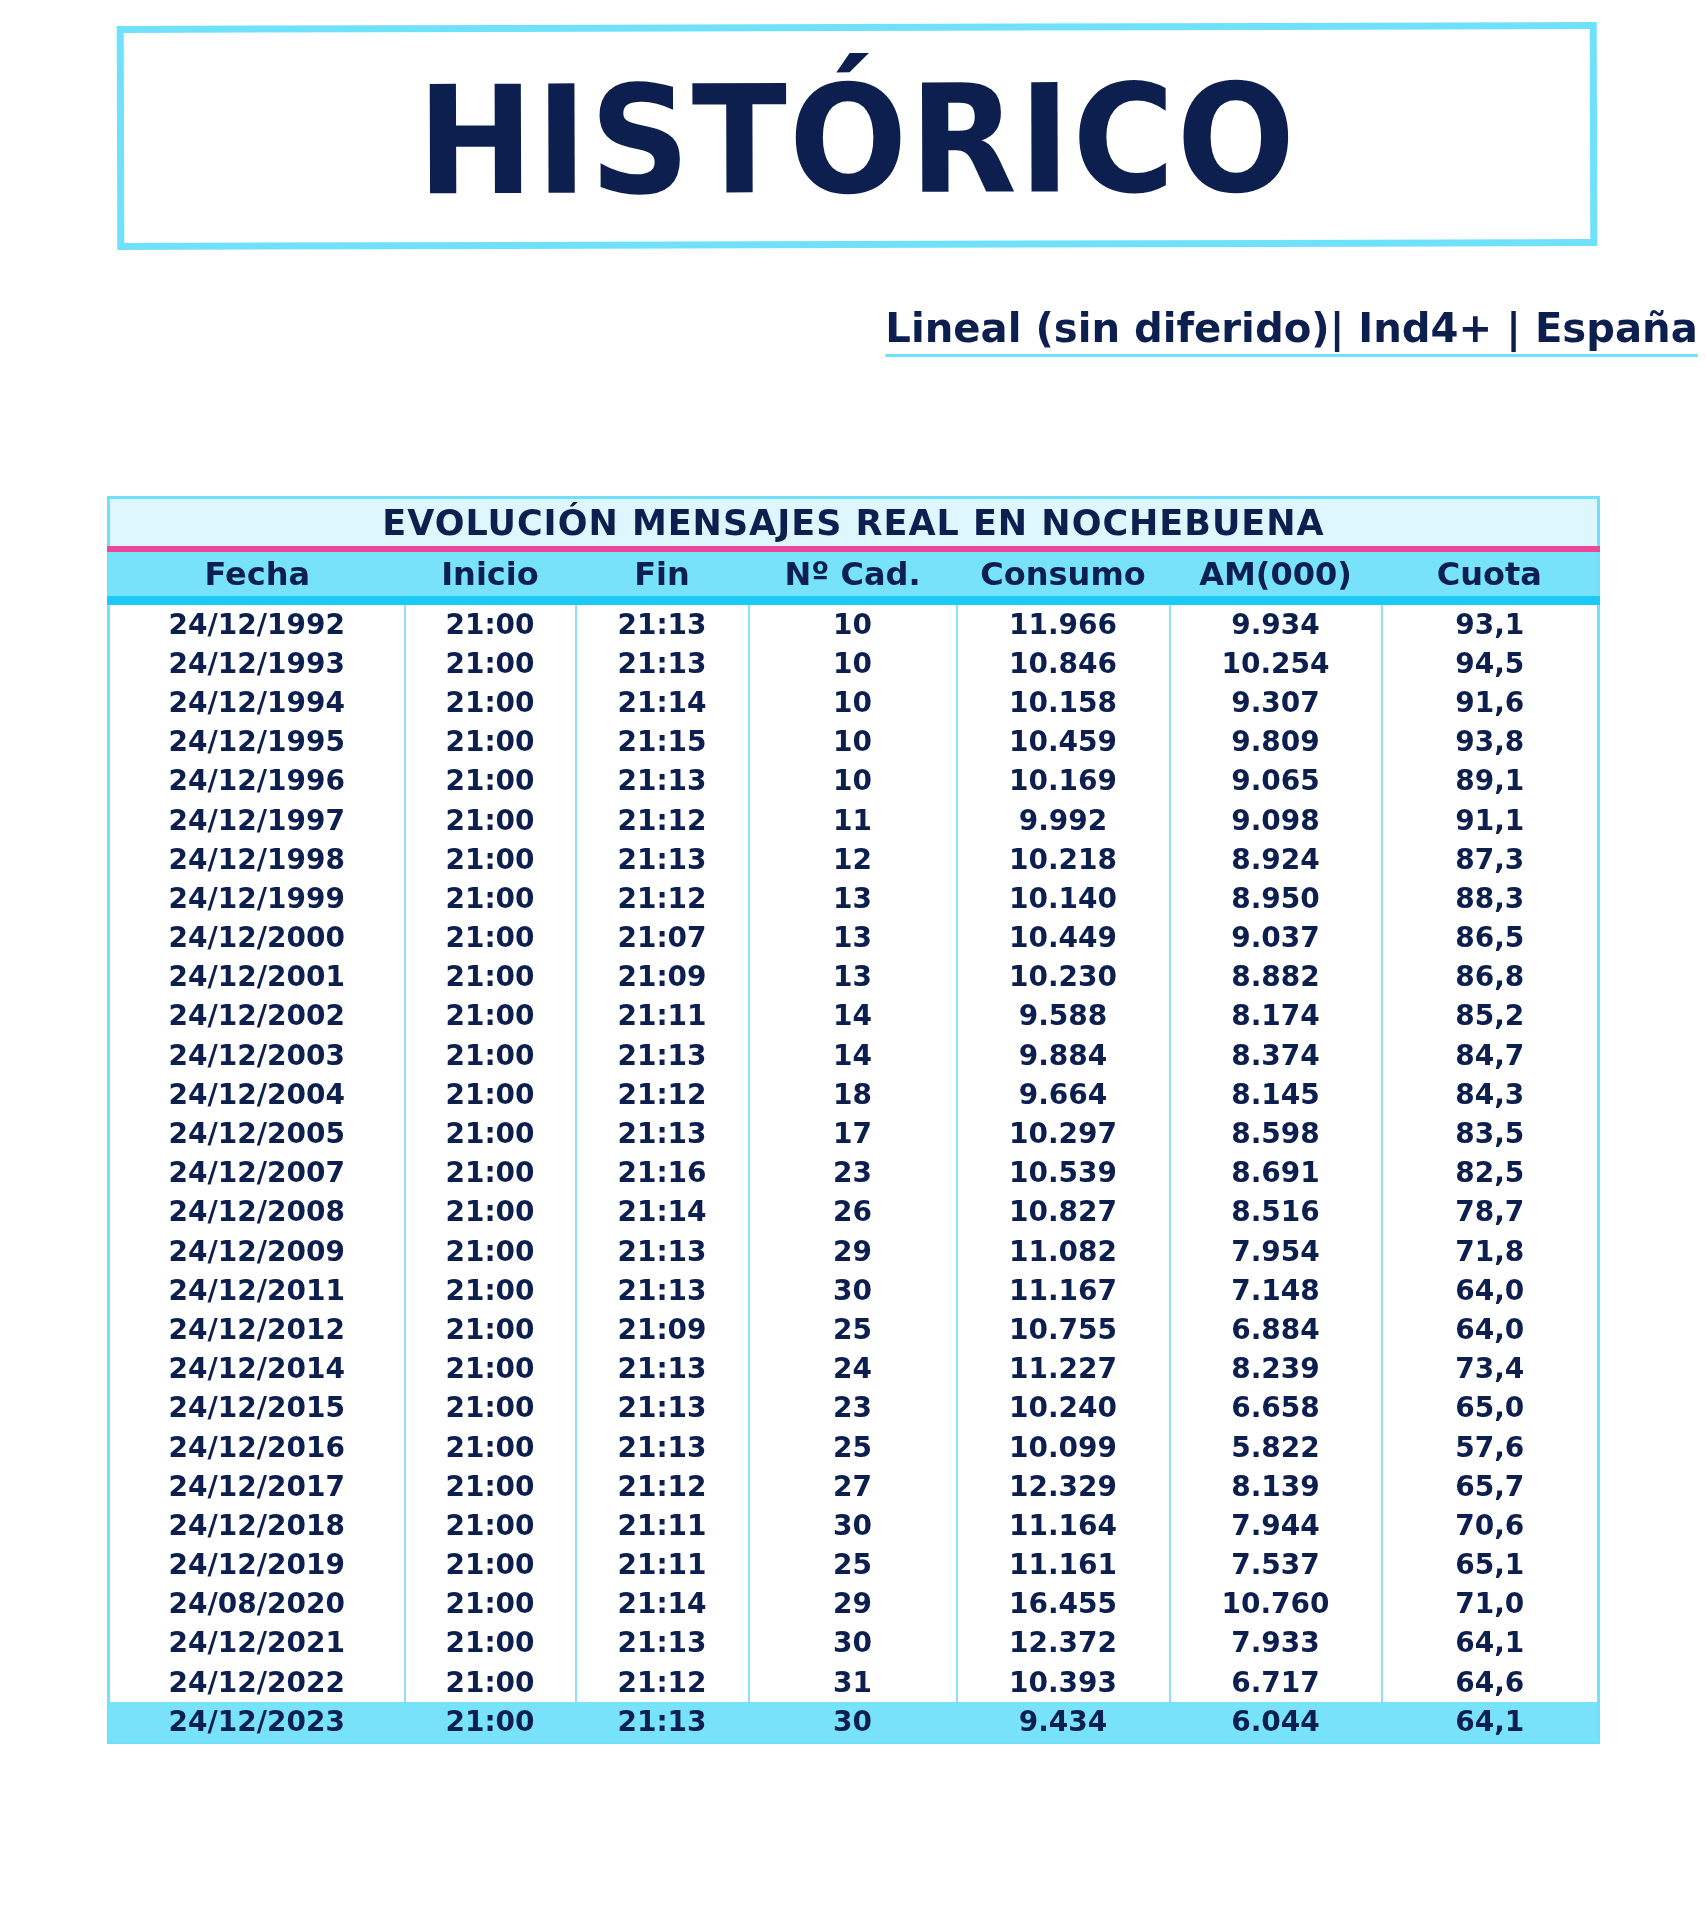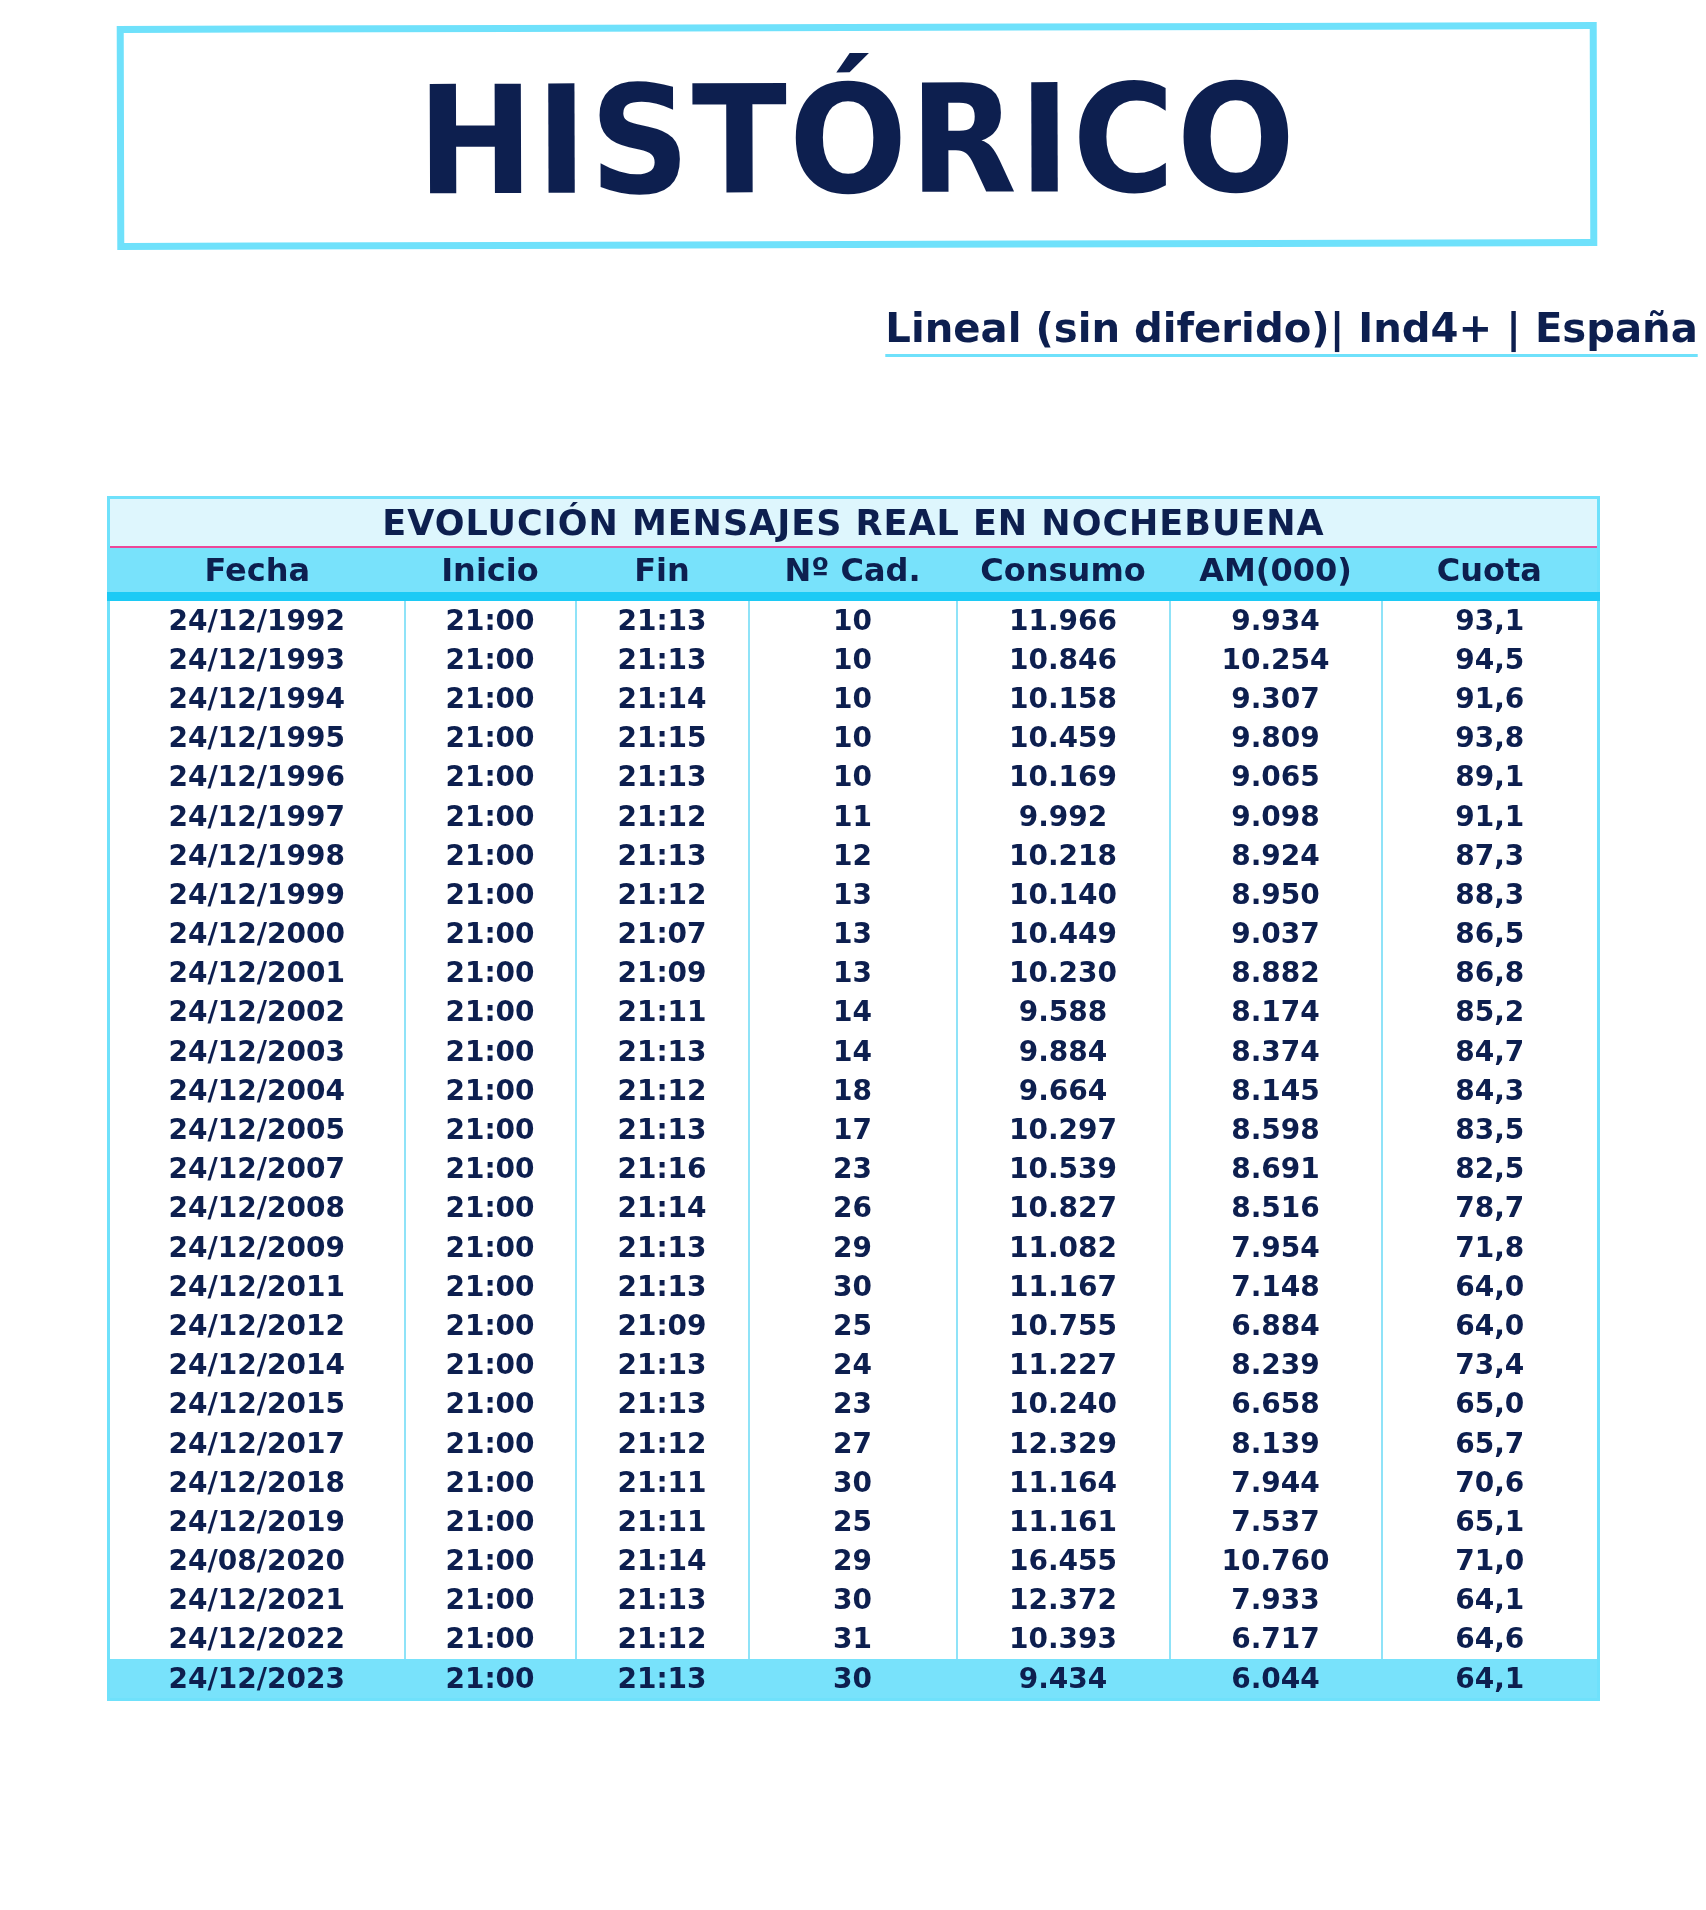--- a/index.html
+++ b/index.html
@@ -32,21 +32,21 @@
     table {
       border-collapse: collapse; width: 100%; table-layout: fixed;
       border: 3px solid #6fe1fb;
     }
     th, td {
       text-align: center; font-weight: bold; color: #0d1f4f; padding: 0;
       white-space: nowrap;
     }
     .caption-row th {
       background: #def6fd; height: 47px; font-size: 35px; letter-spacing: 1px;
-      border-bottom: 2px solid #ec4899;
+      border-bottom: 6px solid #ec4899;
     }
     .header-row th {
       background: #78e2fb; height: 44px; font-size: 32px;
       border-bottom: 9px solid #1ccaf5;
     }
     tbody td {
       height: 39.2px; font-size: 28px; line-height: 1;
       border-left: 2px solid #8fe3f8; border-right: 2px solid #8fe3f8;
     }
     tbody tr.highlight td { background: #78e2fb; border-left-color: #78e2fb; border-right-color: #78e2fb; }
@@ -271,20 +271,29 @@
         <tr>
           <td>24/12/2015</td>
           <td>21:00</td>
           <td>21:13</td>
           <td>23</td>
           <td>10.240</td>
           <td>6.658</td>
           <td>65,0</td>
         </tr>
         <tr>
+          <td>24/12/2016</td>
+          <td>21:00</td>
+          <td>21:13</td>
+          <td>25</td>
+          <td>10.099</td>
+          <td>5.822</td>
+          <td>57,6</td>
+        </tr>
+        <tr>
           <td>24/12/2017</td>
           <td>21:00</td>
           <td>21:12</td>
           <td>27</td>
           <td>12.329</td>
           <td>8.139</td>
           <td>65,7</td>
         </tr>
         <tr>
           <td>24/12/2018</td>

